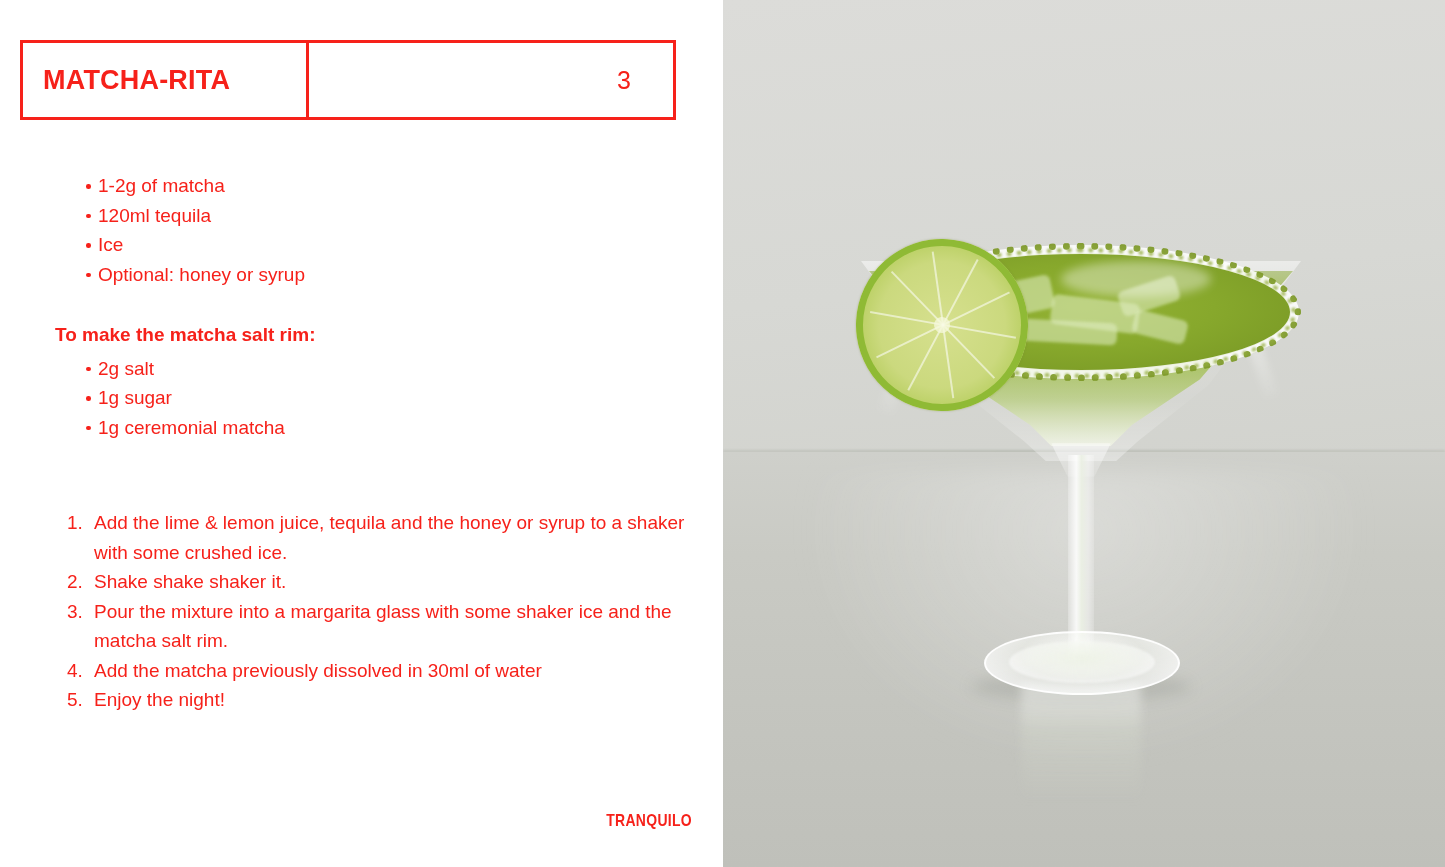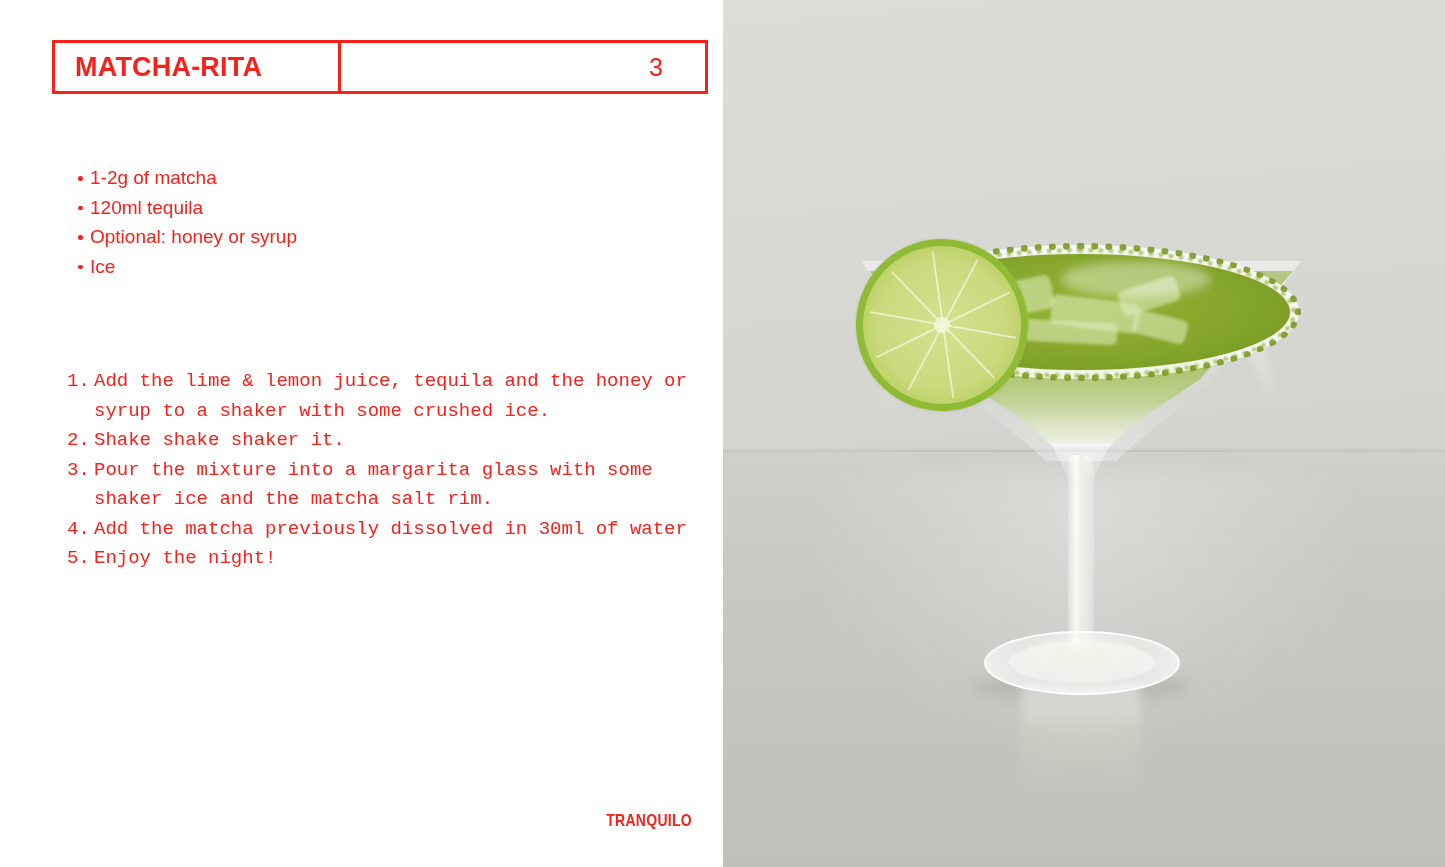--- a/index.html
+++ b/index.html
@@ -26,24 +26,24 @@
     top: 0;
     width: 723px;
     height: 867px;
     background: #ffffff;
     color: #f6211a;
   }
 
   
   .header-box {
     position: absolute;
-    left: 52px;
+    left: 20px;
     top: 40px;
     width: 656px;
-    height: 54px;
+    height: 80px;
     border: 3px solid #f6211a;
     box-sizing: border-box;
     display: flex;
   }
   .header-title-cell {
     width: 286px;
     box-sizing: border-box;
     border-right: 3px solid #f6211a;
     display: flex;
     align-items: center;
@@ -83,21 +83,21 @@
   }
   .section-heading {
     font-size: 19px;
     font-weight: bold;
     color: #f6211a;
     line-height: 1.1;
     margin: 0 0 7px 0;
   }
   ul.bullets {
     list-style: none;
-    margin: 0;
+    margin: 8px;
     padding: 0;
   }
   ul.bullets li {
     position: relative;
     font-size: 19px;
     line-height: 29.5px;
     color: #f6211a;
     padding-left: 35px;
     white-space: nowrap;
   }
@@ -113,21 +113,20 @@
   }
 
   .gap-rim { height: 28px; }
   .gap-steps { height: 58px; }
 
   ol.steps {
     list-style: none;
     margin: 0;
     padding: 0;
     counter-reset: stepc;
-    font-family: Liberation Mono, monospace;
   }
   ol.steps li {
     position: relative;
     counter-increment: stepc;
     font-size: 19px;
     line-height: 29.5px;
     color: #f6211a;
     padding-left: 39px;
     margin: 0;
   }
@@ -436,28 +435,34 @@
         <span class="header-num">3</span>
       </div>
     </div>
 
     <div class="body-wrap">
 
       <div class="section">
         <ul class="bullets">
           <li>1-2g of matcha</li>
           <li>120ml tequila</li>
+          <li>Ice</li>
           <li>Optional: honey or syrup</li>
-          <li>Ice</li>
         </ul>
       </div>
 
       <div class="gap-rim"></div>
 
       <div class="section">
+        <div class="section-heading">To make the matcha salt rim:</div>
+        <ul class="bullets">
+          <li>2g salt</li>
+          <li>1g sugar</li>
+          <li>1g ceremonial matcha</li>
+        </ul>
       </div>
 
       <div class="gap-steps"></div>
 
       <div class="section">
         <ol class="steps">
           <li>Add the lime &amp; lemon juice, tequila and the honey or syrup to a shaker with some crushed ice.</li>
           <li>Shake shake shaker it.</li>
           <li>Pour the mixture into a margarita glass with some shaker ice and the matcha salt rim.</li>
           <li>Add the matcha previously dissolved in 30ml of water</li>

